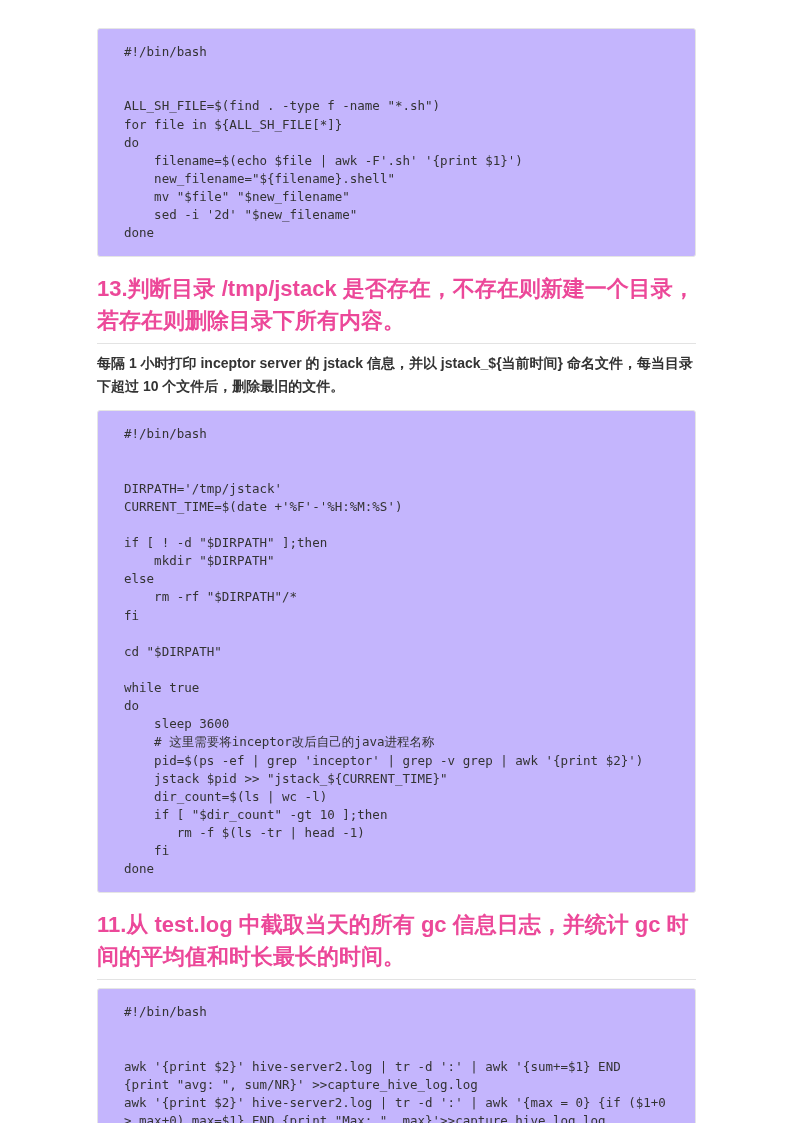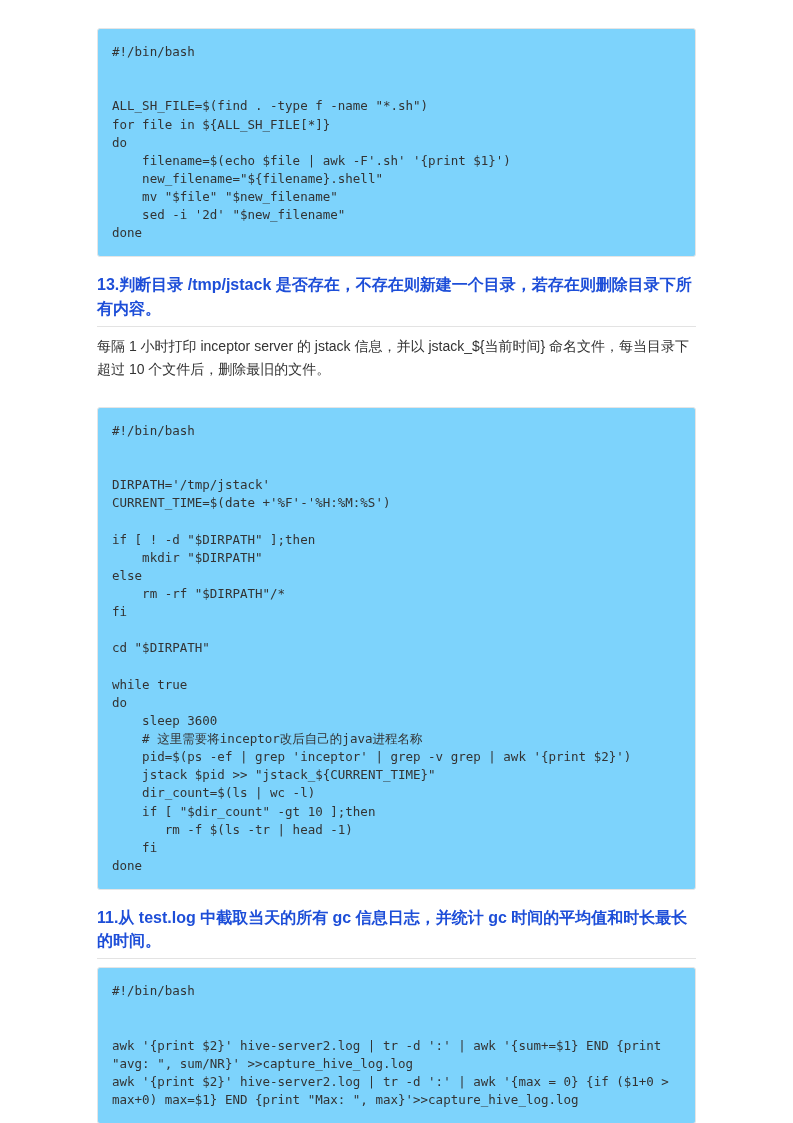--- a/index.html
+++ b/index.html
@@ -9,46 +9,47 @@
     width: 793px;
     min-height: 1123px;
     color: #333;
     padding: 0;
     position: relative;
   }
   .content {
     padding: 28px 97px 40px 97px;
   }
   pre.codeblock {
-    background: #7dd3fc;
+    background: #c4b5fd;
     border: 1px solid #e5e5e5;
     border-radius: 3px;
-    padding: 14px 14px;
+    padding: 14px 26px;
     font-family: Consolas, Monaco, "Andale Mono", monospace;
     font-size: 12.5px;
     line-height: 1.45;
     color: #333;
     white-space: pre-wrap;
     word-wrap: break-word;
     margin-bottom: 16px;
   }
   h2.section-title {
-    font-size: 16px;
+    font-size: 22px;
     font-weight: 700;
-    color: #1d4ed8;
+    color: #ec4899;
     margin: 10px 0 8px 0;
     line-height: 1.45;
     border-bottom: 1px solid #e3e3e3;
     padding-bottom: 6px;
   }
   p.section-desc {
     font-size: 14px;
     color: #333;
     line-height: 1.65;
-    margin-bottom: 26px;
+    margin-bottom: 12px;
+    font-weight: bold;
   }
 </style>
 </head>
 <body>
 
 <div class="content">
 
   <pre class="codeblock">#!/bin/bash
 
 

